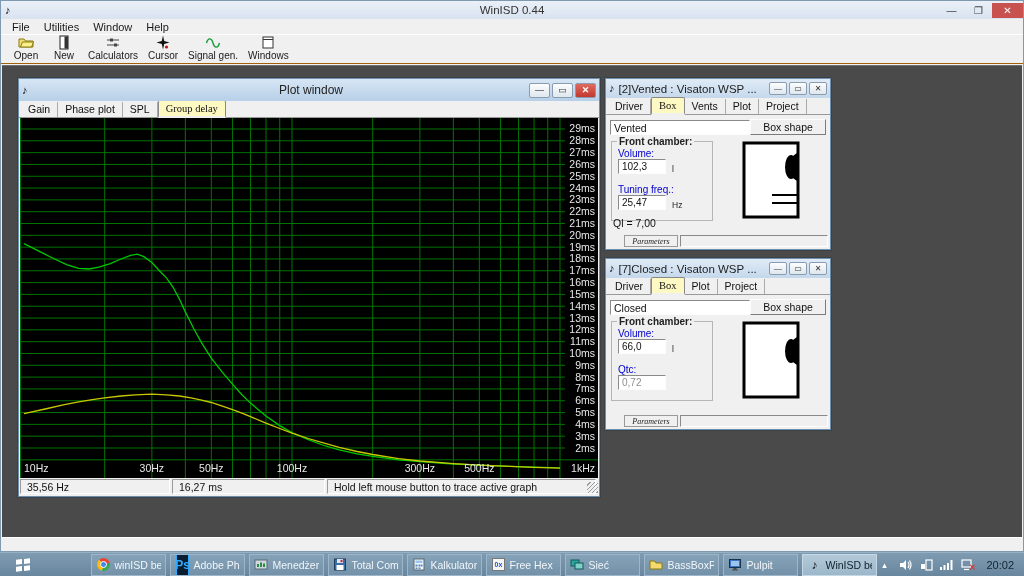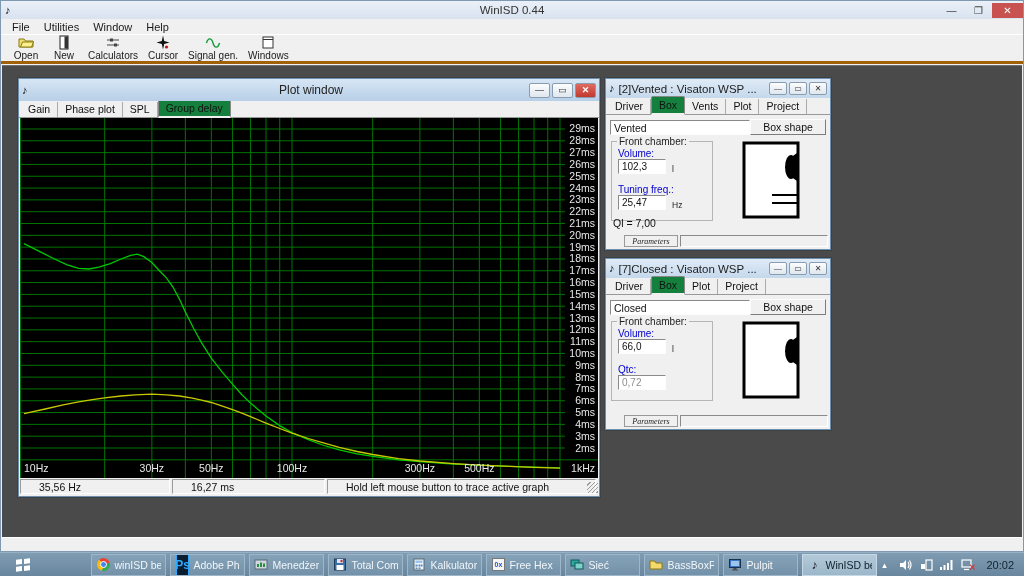--- a/index.html
+++ b/index.html
@@ -9,21 +9,21 @@
   
   #mainwin{position:absolute;left:0;top:0;width:1024px;height:552px;border:1px solid #7e99b0;background:#f0f0f0;}
   #titlebar{position:relative;height:18px;background:linear-gradient(#eaf0f8,#d8e3f0);display:flex;align-items:center;}
   #titlebar .apptitle{position:absolute;left:0;right:0;text-align:center;font-size:11.5px;color:#333;}
   .appicon{margin-left:4px;font-size:11px;color:#111;z-index:2;}
   #titlebar .caps{margin-left:auto;display:flex;z-index:2;}
   .capbtn{width:27px;height:15px;display:flex;align-items:center;justify-content:center;font-size:10px;color:#444;}
   .capbtn.close{width:31px;background:#c85250;color:#fff;}
   #menubar{height:15px;background:#f0f0f0;display:flex;align-items:center;padding-left:4px;}
   .menu-item{font-size:11px;color:#1a1a1a;padding:0 7px;}
-  #toolbar{height:30px;background:#f0f0f0;display:flex;align-items:flex-start;padding-left:6px;border-bottom:3px solid #a16207;box-shadow:0 1px 0 #fff inset;}
+  #toolbar{height:30px;background:#f0f0f0;display:flex;align-items:flex-start;padding-left:6px;border-bottom:1px solid #a16207;box-shadow:0 1px 0 #fff inset;}
   .tool-btn{height:29px;min-width:38px;padding:1px 5px 0;display:flex;flex-direction:column;align-items:center;}
   .tool-btn .tbicon{height:15px;display:flex;align-items:center;justify-content:center;}
   .tool-btn .tblabel{font-size:10px;color:#1a1a1a;line-height:12px;white-space:nowrap;}
   #mdi{position:absolute;left:1px;right:1px;top:64px;bottom:14px;background:#4a4a4a;border-top:1px solid #6e6e6e;}
   #appstatus{position:absolute;left:1px;right:1px;bottom:1px;height:13px;background:#f0f0f0;border-top:1px solid #fff;}
 
   
   .sunken{border:1px solid;border-color:#8a8a8a #fdfdfd #fdfdfd #8a8a8a;background:#fff;}
   .raisedbtn{border:1px solid;border-color:#fdfdfd #7c7c7c #7c7c7c #fdfdfd;background:#f0f0f0;}
   .childwin{position:absolute;background:#f0f0f0;border:1px solid #6f8fae;box-shadow:0 0 0 1px rgba(20,40,60,.25);}
@@ -31,39 +31,39 @@
   .ctitle.activebar{height:22px;background:linear-gradient(#d7e6f4,#b7cfe8);}
   .ctitle .ct-text{font-size:11.5px;color:#222;margin-left:4px;white-space:nowrap;overflow:hidden;}
   .ctitle.activebar .ct-text{position:absolute;left:0;right:0;text-align:center;font-size:12px;}
   .winbtns{margin-left:auto;display:flex;gap:2px;z-index:2;}
   .wbtn{width:18px;height:13px;font-size:8px;display:flex;align-items:center;justify-content:center;color:#333;
         background:linear-gradient(#fcfdfe,#dfe7ee);border:1px solid #8a9cb0;border-radius:2px;}
   .wbtn.big{width:21px;height:15px;font-size:9px;}
   .wbtn.red{background:linear-gradient(#e06a60,#c0392f);color:#fff;font-weight:bold;}
   .tabrow{height:17px;background:#f0f0f0;display:flex;align-items:flex-end;padding-left:2px;border-bottom:1px solid #999;}
   .tab{font-size:10.5px;color:#111;padding:1px 7px 2px;border-right:1px solid #aaa;white-space:nowrap;}
-  .tab.active{border:1px solid #888;border-bottom:2px solid #f0f0f0;background:#15803d;margin-bottom:-1px;padding-top:2px;border-radius:2px 2px 0 0;}
+  .tab.active{border:1px solid #888;border-bottom:2px solid #f0f0f0;background:#fef9c3;margin-bottom:-1px;padding-top:2px;border-radius:2px 2px 0 0;font-family:Liberation Serif, serif;}
   .tabrow.small .tab{font-size:10.5px;}
 
   
   #plotwin{left:18px;top:78px;width:582px;height:419px;}
   #plotarea{position:relative;width:578px;height:360px;background:#000;margin-left:1px;}
   #plotsvg{display:block;}
   #plotstatus{height:16px;display:flex;background:#f0f0f0;align-items:stretch;padding:1px 1px 0;position:relative;}
-  .spanel{border:1px solid;border-color:#9a9a9a #fff #fff #9a9a9a;font-size:10.5px;color:#111;display:flex;align-items:center;padding-left:18px;margin-right:2px;background:#f0f0f0;white-space:nowrap;overflow:hidden;}
+  .spanel{border:1px solid;border-color:#9a9a9a #fff #fff #9a9a9a;font-size:10.5px;color:#111;display:flex;align-items:center;padding-left:6px;margin-right:2px;background:#f0f0f0;white-space:nowrap;overflow:hidden;}
   .grip{position:absolute;right:1px;bottom:1px;width:11px;height:11px;
         background:repeating-linear-gradient(135deg,transparent 0 2px,#9a9a9a 2px 3px);}
 
   
   .boxwin{left:605px;width:226px;height:172px;}
   .bcontent{position:relative;height:124px;}
   .nameinput{position:absolute;left:4px;top:5px;width:140px;height:15px;font-size:10.5px;padding:0 3px;line-height:13px;color:#111;}
   .shapebtn{position:absolute;right:4px;top:4px;width:76px;height:16px;font-size:10.5px;text-align:center;line-height:14px;color:#111;}
   .groupbox{position:absolute;left:5px;top:26px;width:102px;height:80px;border:1px solid #b5b5b5;}
-  .legend{position:absolute;top:-6px;left:5px;background:#f0f0f0;font-size:10px;color:#222;padding:0 2px;white-space:nowrap;}
+  .legend{position:absolute;top:-6px;left:5px;background:#f0f0f0;font-size:10px;color:#222;padding:0 2px;white-space:nowrap;font-weight:bold;}
   .bluelab{position:absolute;font-size:10px;color:#0000cd;}
   .valinput{position:absolute;width:48px;height:15px;font-size:10px;padding:0 3px;color:#111;line-height:13px;}
   .valinput.disabled{color:#8f8f8f;}
   .unit{position:absolute;font-size:8.5px;color:#222;}
   .qltext{position:absolute;left:7px;top:102px;font-size:10.5px;color:#111;}
   .boxdraw{position:absolute;left:136px;top:26px;}
   .paramstrip{position:absolute;left:18px;right:2px;bottom:2px;height:12px;display:flex;align-items:stretch;}
   .paramtab{width:54px;border:1px solid #999;background:#f0f0f0;font-family:"Liberation Serif",serif;font-style:italic;font-size:8px;color:#222;display:flex;align-items:center;justify-content:center;margin-right:2px;}
   .parambar{flex:1;border:1px solid;border-color:#8a8a8a #fff #fff #8a8a8a;padding:0;}
   .parambar .fill{width:100%;height:100%;}

